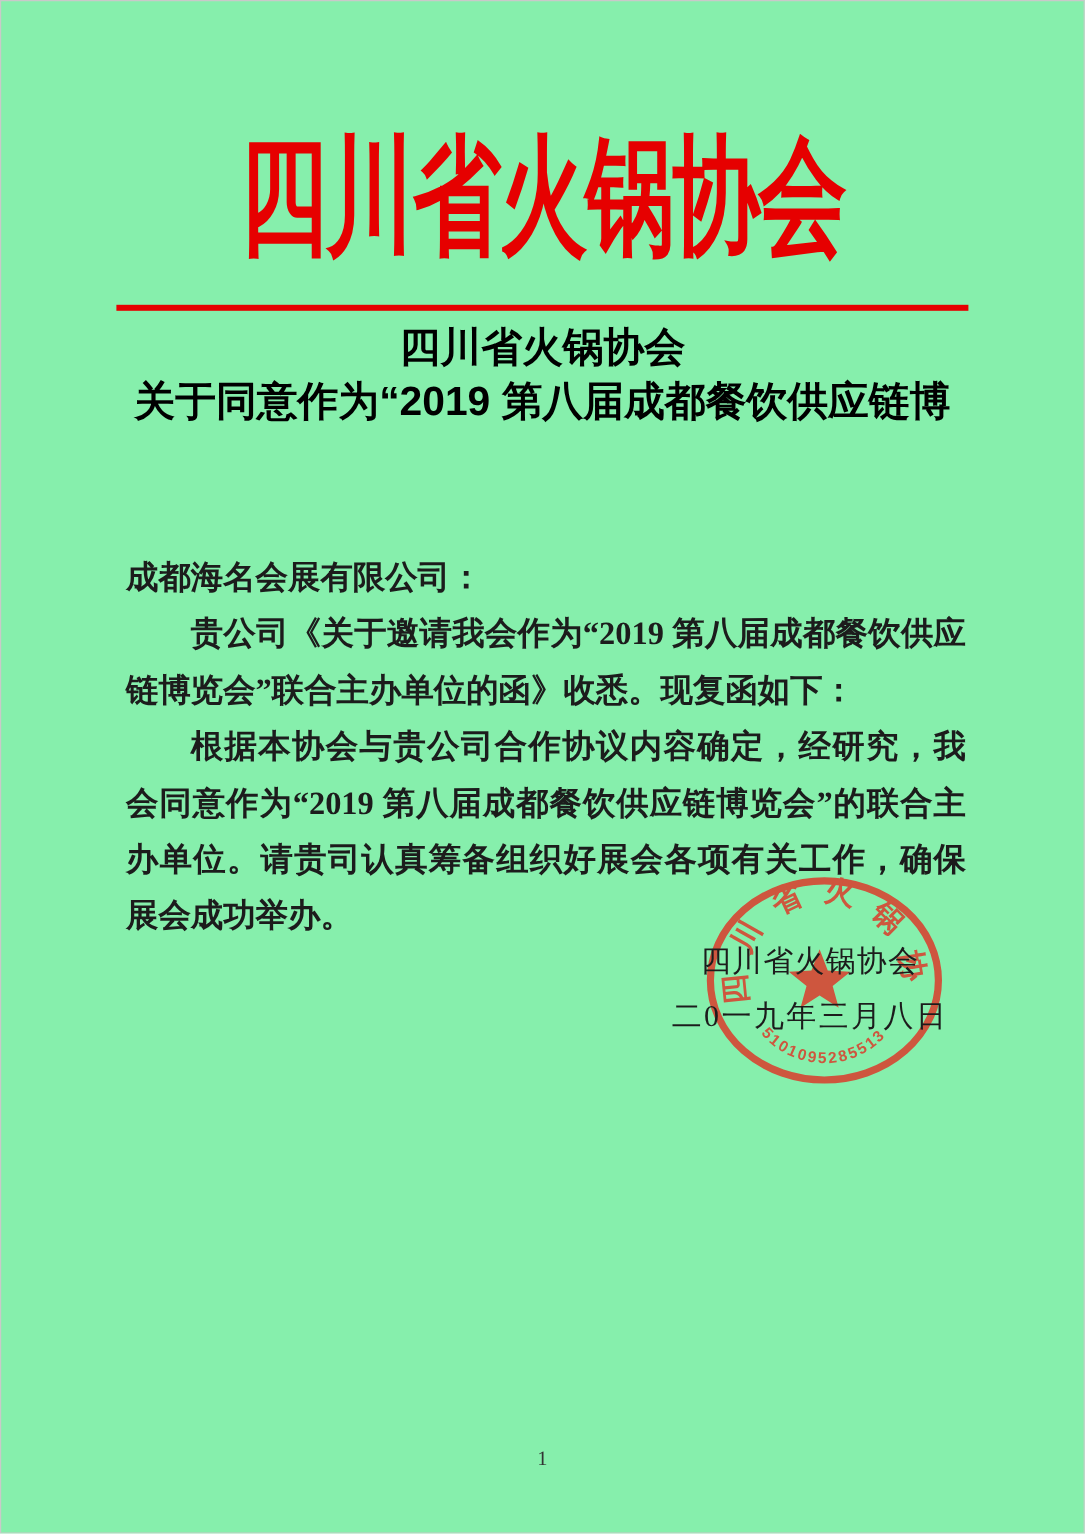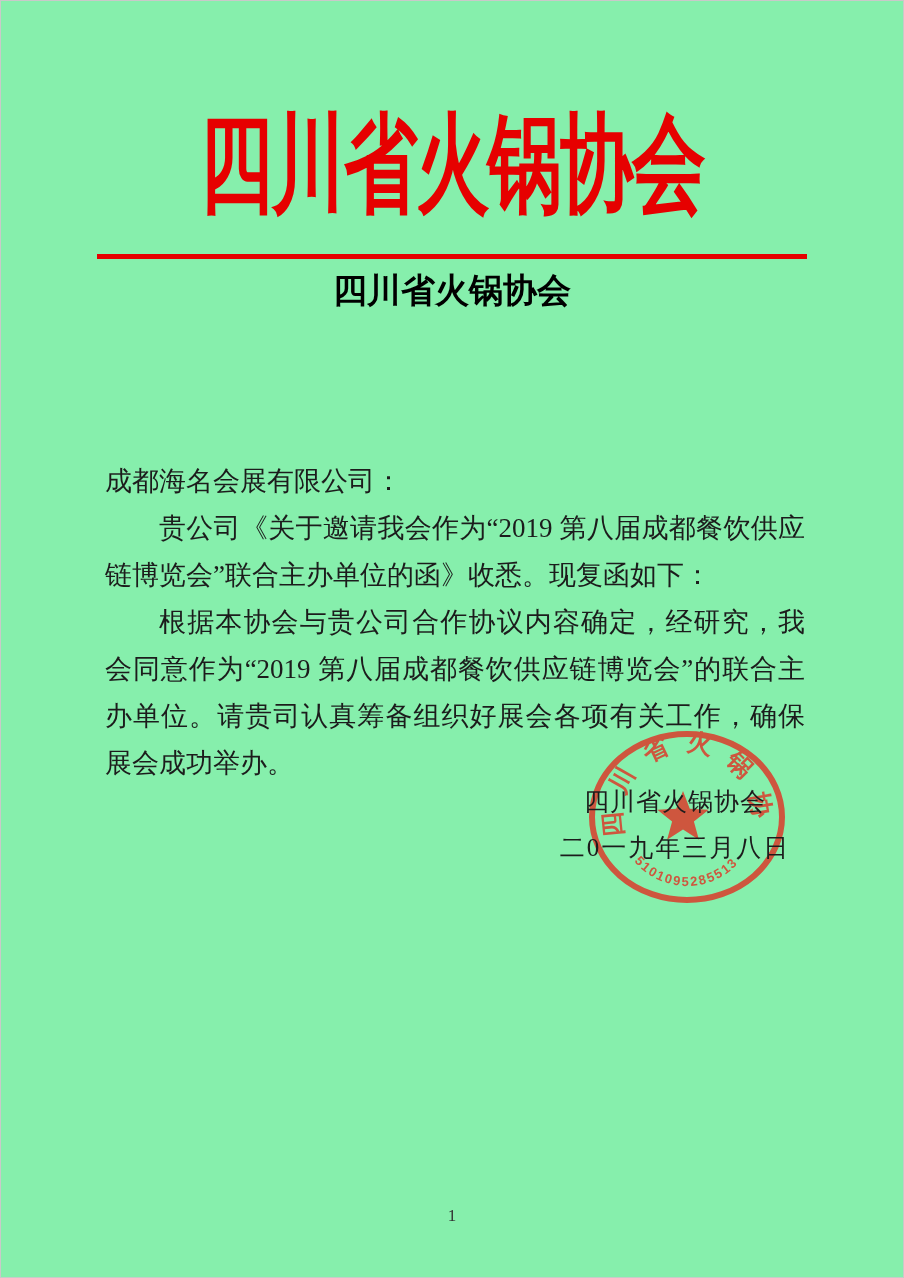--- a/index.html
+++ b/index.html
@@ -66,21 +66,21 @@
   .body-text {
     position: absolute;
     top: 458px;
     left: 105px;
     width: 700px;
     font-size: 27px;
     line-height: 47px;
     color: #1c1c1c;
     text-align: justify;
   }
-  .body-text p { margin: 0; }
+  .body-text p { margin: 0; font-weight: bold; }
   .body-text p.indent { text-indent: 2em; }
 
   
   .signature {
     position: absolute;
     top: 787px;
     left: 553px;
     width: 244px;
     text-align: center;
     color: #1c1c1c;
@@ -134,20 +134,21 @@
 <div class="page">
 
   <div class="letterhead">
     <span class="org">四川省火锅协会</span>
   </div>
 
   <div class="divider"></div>
 
   <div class="doc-title">
     <div>四川省火锅协会</div>
+    <div>关于同意作为“2019 第八届成都餐饮供应链博</div>
   </div>
 
   <div class="body-text">
     <p>成都海名会展有限公司：</p>
     <p class="indent">贵公司《关于邀请我会作为“2019 第八届成都餐饮供应链博览会”联合主办单位的函》收悉。现复函如下：</p>
     <p class="indent">根据本协会与贵公司合作协议内容确定，经研究，我会同意作为“2019 第八届成都餐饮供应链博览会”的联合主办单位。请贵司认真筹备组织好展会各项有关工作，确保展会成功举办。</p>
   </div>
 
   <svg class="seal" viewBox="0 0 202 182" xmlns="http://www.w3.org/2000/svg">
     <defs>

